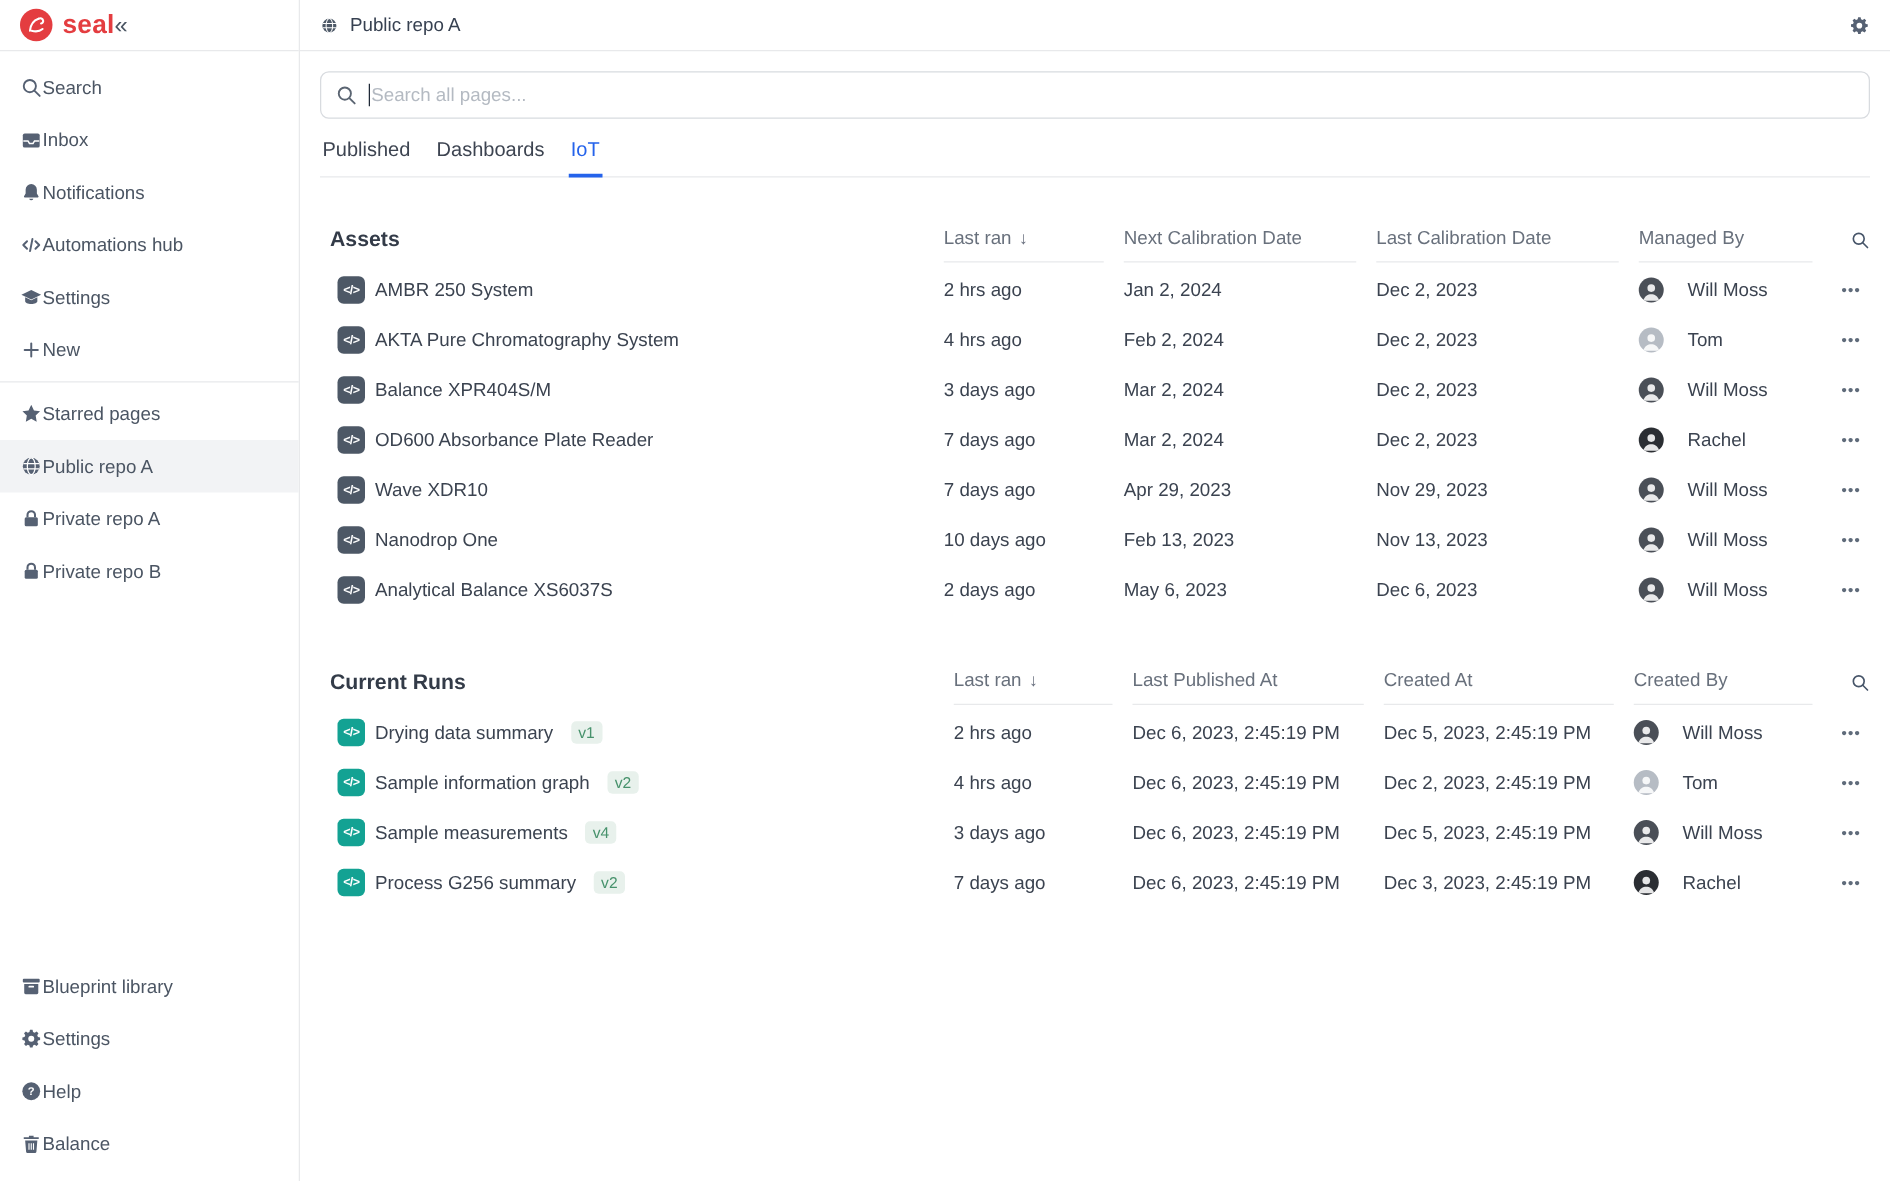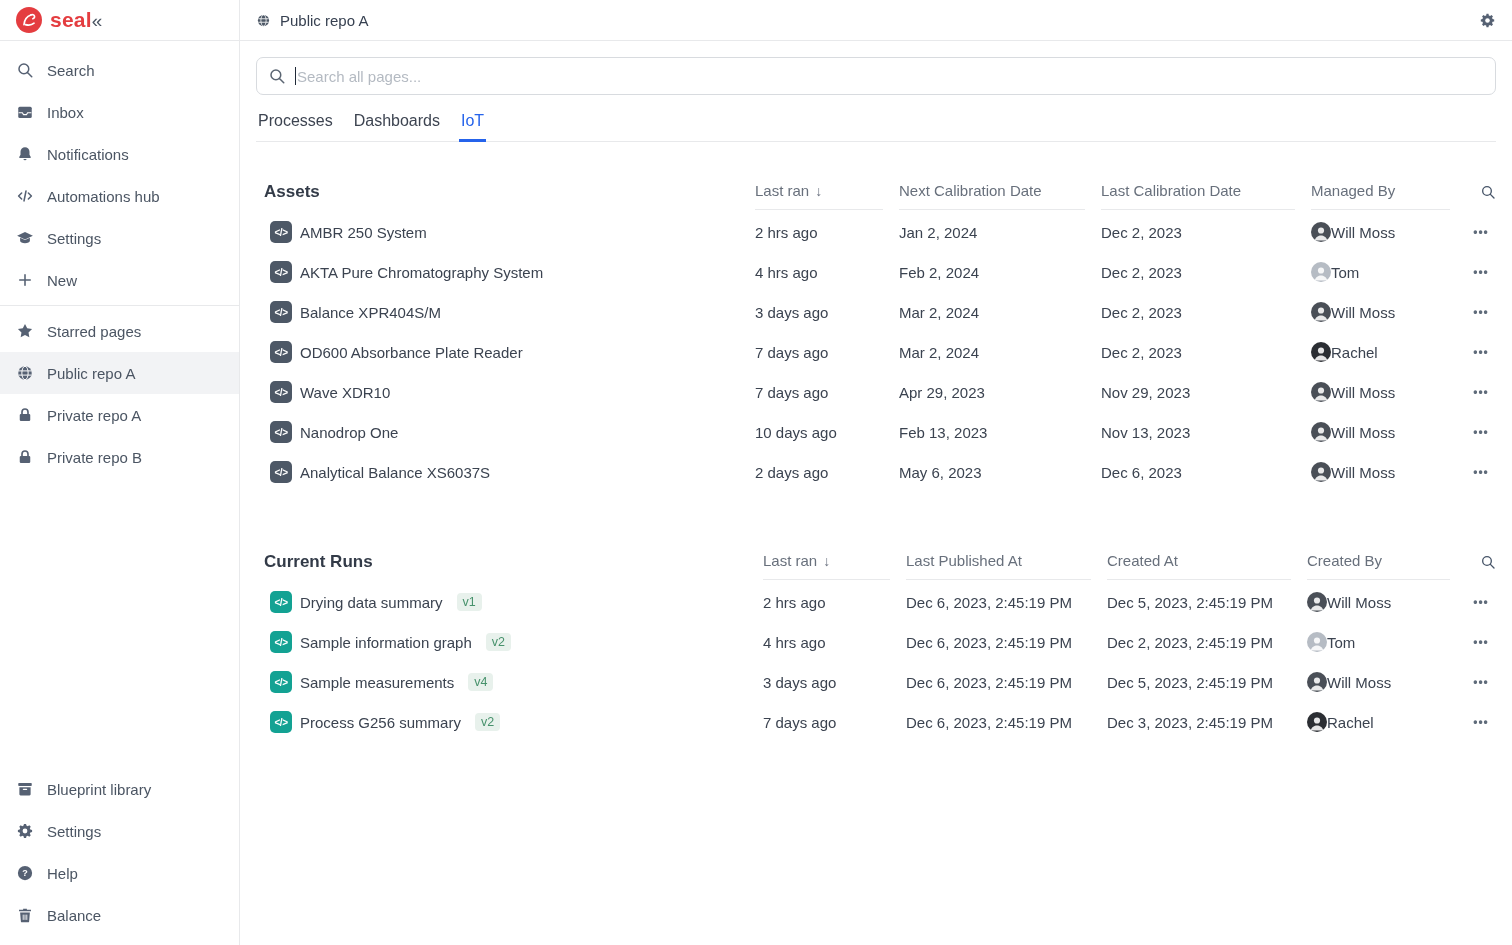--- a/index.html
+++ b/index.html
@@ -17,21 +17,21 @@
     display:flex; flex-direction:column; background:#fff; }
   .logo-row { height:41px; display:flex; align-items:center; justify-content:flex-start;
     padding:0 16px; border-bottom:1px solid var(--border); }
   .logo { display:flex; align-items:center; gap:8px; }
   .logo-mark { width:26px; height:26px; border-radius:50%; background:var(--brand);
     display:flex; align-items:center; justify-content:center; }
   .logo-text { font-size:21px; font-weight:700; color:var(--brand); letter-spacing:.2px; }
   .collapse-btn { font-size:19px; color:#4b5563; cursor:pointer; line-height:1; }
 
   .nav-list { padding-top:8px; }
-  .side-item { height:42px; display:flex; align-items:center; gap:13px; padding:0 16px;
+  .side-item { height:42px; display:flex; align-items:center; gap:0; padding:0 16px;
     font-size:15px; color:#4b5563; cursor:pointer; }
   .side-item.active { background:#f2f3f5; }
   .side-item .ic { color:var(--icon); flex:0 0 auto; }
   .side-divider { border-top:1px solid var(--border); margin:4px 0; }
   .side-footer { margin-top:auto; padding-bottom:9px; }
 
   
   .main { flex:1; display:flex; flex-direction:column; }
   .main-header { height:41px; border-bottom:1px solid var(--border); display:flex;
     align-items:center; justify-content:space-between; padding:0 16px; }
@@ -46,21 +46,21 @@
   .search-ic { position:absolute; left:12px; top:10px; color:#5b6572; }
   .caret { position:absolute; left:39px; top:10px; width:1px; height:18px; background:#1f2937; }
 
   .tabs { margin:14px 16px 0 16px; display:flex; gap:17px; border-bottom:1px solid var(--border); }
   .tab { font-size:16px; color:#3d4451; padding:3px 2px 9px 2px; cursor:pointer;
     border-bottom:3px solid transparent; margin-bottom:-1px; }
   .tab.active { color:var(--accent); border-bottom-color:var(--accent);text-align:center; }
 
   .content { padding:0 16px 0 24px; overflow:hidden; }
   .section { margin-top:40px; }
-  .section.runs-section { margin-top:60px; }
+  .section.runs-section { margin-top:44px; }
 
   .grid { display:grid; grid-template-columns:var(--cols); column-gap:16px; align-items:center; }
   .assets-grid { --cols:475px 128px 186px 194px 1fr 30px; }
   .runs-grid  { --cols:483px 127px 185px 184px 1fr 30px; }
 
   .thead { align-items:end; }
   .thead h2 { font-size:17px; font-weight:600; color:#333b48; padding-bottom:8px; }
   .col-label { font-size:15px; color:var(--muted); padding-bottom:10px;
     border-bottom:1px solid var(--border); cursor:pointer; white-space:nowrap; }
   .sort-arrow { font-size:14px; color:#6b7280; margin-left:6px; }
@@ -70,21 +70,21 @@
   .trow { height:40px; cursor:pointer; }
   .trow .cell { font-size:15px; color:var(--text); white-space:nowrap; }
   .name-cell { display:flex; align-items:center; gap:8px; padding-left:6px; }
   .doc-icon { width:22px; height:22px; border-radius:5px; color:#fff; font-weight:700;
     font-size:10px; letter-spacing:-.5px; display:flex; align-items:center; justify-content:center;
     flex:0 0 auto; }
   .doc-icon.asset { background:var(--slate-bg); }
   .doc-icon.run { background:var(--teal); }
   .version-badge { background:var(--badge-bg); color:var(--badge-text); font-size:12.5px;
     padding:2px 6px; border-radius:4px; margin-left:6px; }
-  .by-cell { display:flex; align-items:center; gap:0; }
+  .by-cell { display:flex; align-items:center; gap:19px; }
   .avatar { width:20px; height:20px; border-radius:50%; overflow:hidden; flex:0 0 auto;
     display:flex; align-items:flex-end; justify-content:center; }
   .row-menu { justify-self:center; color:#5f6b7a; font-size:12px; letter-spacing:1px;
     cursor:pointer; font-weight:700; }
 
   svg.ic { display:block; }
 </style>
 </head>
 <body>
 
@@ -287,21 +287,21 @@
 
     <div class="search-wrap">
       <svg class="ic search-ic" width="18" height="18" viewBox="0 0 24 24">
           <use href="#i-search"></use>
         </svg>
       <input class="search-input" type="text" value="" placeholder="Search all pages..." style="">
       <span class="caret"></span>
     </div>
 
     <div class="tabs">
-      <div class="tab">Processes</div>
+      <div class="tab">Published</div>
       <div class="tab">Dashboards</div>
       <div class="tab active">IoT</div>
     </div>
 
     <div class="content">
 
       <section class="section">
         <div class="grid assets-grid thead">
           <div>
               <h2>Assets</h2>

